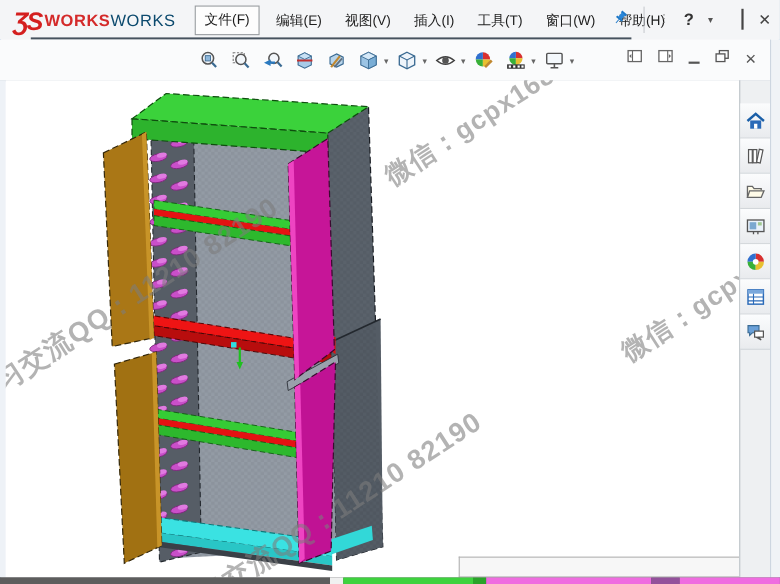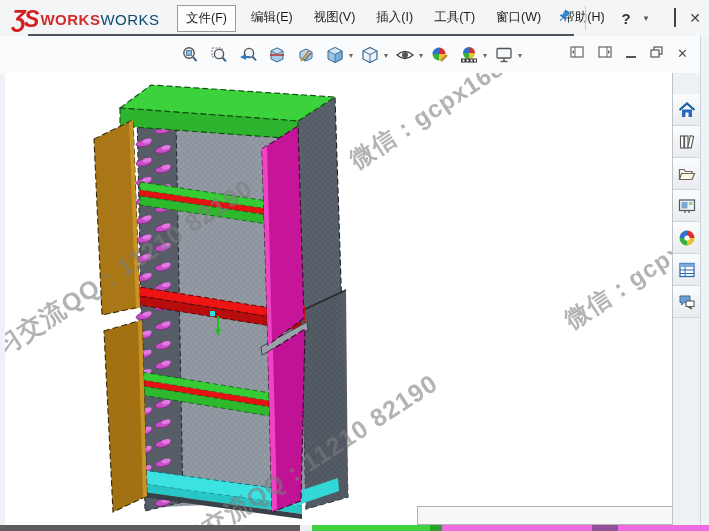--- a/index.html
+++ b/index.html
@@ -4,21 +4,21 @@
 <style>
   html,body{margin:0;padding:0;background:#dfe5ec;}
   #app{position:relative;width:709px;height:531px;background:#f6f7f8;overflow:hidden;
        font-family:"Liberation Sans","DejaVu Sans",sans-serif;box-shadow:inset 0 0 0 1px #8fb0d4;}
   
   #titlebar{position:absolute;left:0;top:0;width:709px;height:36px;background:#f4f5f7;}
   #logo{position:absolute;left:12px;top:6px;display:flex;align-items:center;gap:3px;}
   #logo .ds{font-size:23px;font-weight:700;font-style:italic;color:#d41f1f;letter-spacing:-2px;}
   #logo .solid{font-size:15px;font-weight:700;color:#d42a2a;letter-spacing:.5px;}
   #logo .works{font-size:15px;font-weight:400;color:#0c4a6e;letter-spacing:.5px;}
-  #menubar{position:absolute;left:177px;top:5px;height:27px;display:flex;align-items:flex-start;gap:9px;font-size:12.5px;color:#1c1c1c;}
+  #menubar{position:absolute;left:177px;top:5px;height:27px;display:flex;align-items:flex-end;gap:9px;font-size:12.5px;color:#1c1c1c;}
   .menu-item{padding:4px 6px;cursor:default;white-space:nowrap;}
   .menu-item.boxed{border:1px solid #979b9f;background:#fdfdfd;padding:4px 8px;}
   #menu-underline{position:absolute;left:28px;top:34px;width:546px;height:2px;background:#46525e;}
   #titlebar-right{position:absolute;right:8px;top:4px;height:28px;display:flex;align-items:center;gap:13px;}
   .tb-sep{width:1px;height:24px;background:#c7cbd0;}
   .glyph{color:#444;font-size:13px;line-height:1;cursor:default;}
   .help-q{font-size:15px;font-weight:700;color:#333;}
   .caret-sm{font-size:9px;color:#555;}
   .min-bar{width:11px;height:2px;background:#444;margin-top:8px;}
   .max-box{width:11px;height:9px;border:1.5px solid #444;}

